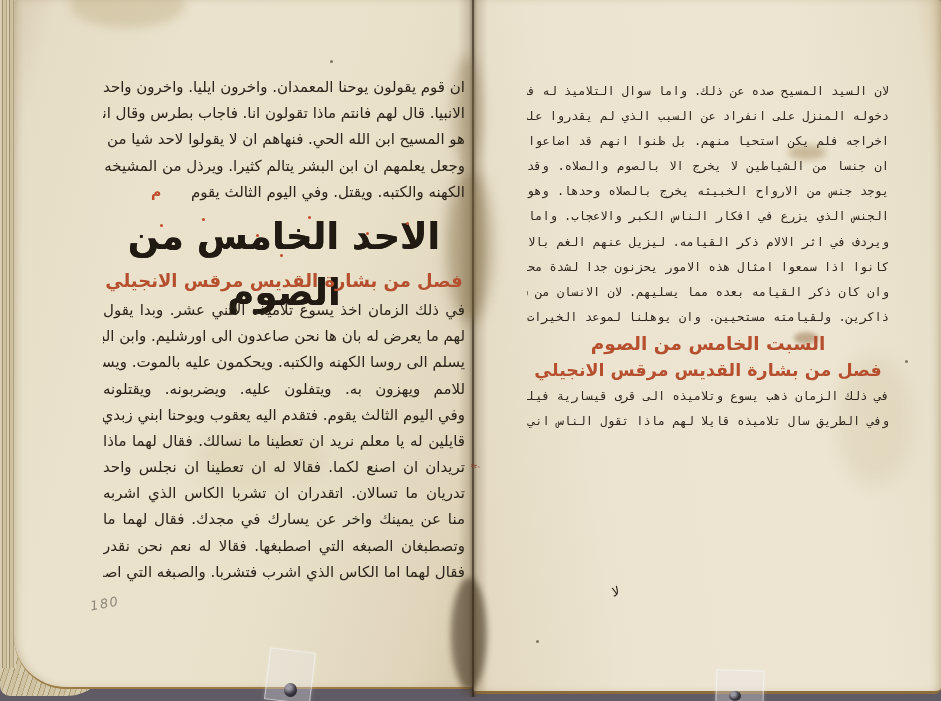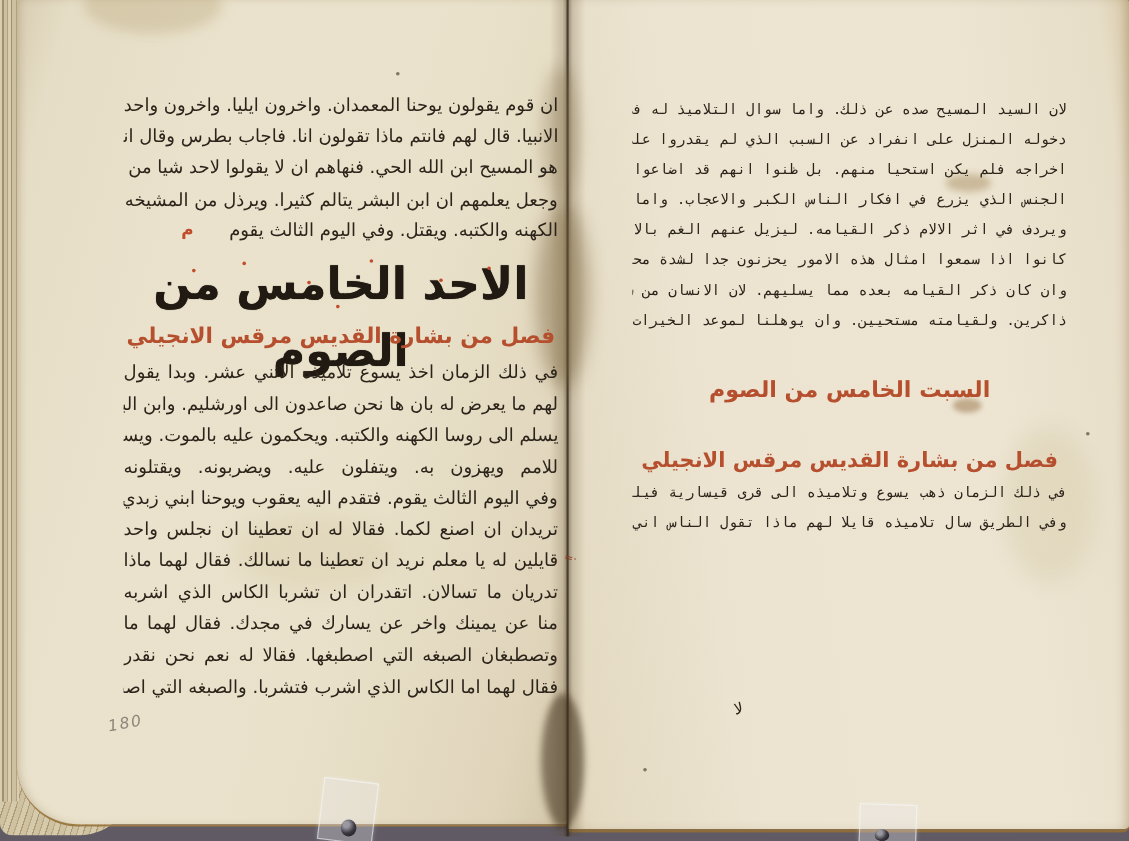--- a/index.html
+++ b/index.html
@@ -63,21 +63,21 @@
   .partial{text-align-last:right;}
   .big-title{
     height:58px;line-height:56px;margin-top:4px;text-align:center;
     font-size:37px;font-weight:700;color:#211a12;letter-spacing:-1px;
     text-shadow:0 0 .6px #211a12;
   }
   .rubric{
     text-align:center;font-weight:700;color:#b54f2e;
     height:30px;line-height:28px;font-size:18px;
   }
-  .text-right .rubric{height:26px;line-height:25px;font-size:18.5px;margin-top:32px;}
+  .text-right .rubric{height:26px;line-height:25px;font-size:18.5px;}
   .text-right .rubric2{height:28px;line-height:27px;font-size:17.5px;}
   .title-accents{position:absolute;left:160px;top:224px;width:3px;height:3px;border-radius:50%;
     background:#c24b2a;z-index:5;
     box-shadow:42px -6px 0 #c24b2a,96px 10px 0 #c24b2a,148px -8px 0 #c24b2a,206px 8px 0 #c24b2a,246px -2px 0 #c24b2a,120px 30px 0 #c24b2a;}
   .section-mark{position:absolute;left:151px;top:184px;z-index:5;color:#c04a2a;font-size:14px;font-weight:700;}
   .margin-mark{position:absolute;left:470px;top:461px;z-index:5;color:#8b3a24;font-size:9px;transform:rotate(14deg);}
   .catchword{position:absolute;left:612px;top:584px;z-index:5;color:#2c241a;font-size:13px;transform:rotate(-12deg);}
   .pencil-number{position:absolute;left:90px;top:596px;z-index:5;color:#8d877a;font-size:13px;
     font-style:italic;letter-spacing:1.5px;transform:rotate(-10deg);}
   
@@ -120,32 +120,34 @@
     <div class="line">هو المسيح ابن الله الحي. فنهاهم ان لا يقولوا لاحد شيا من اجله</div>
     <div class="line">وجعل يعلمهم ان ابن البشر يتالم كثيرا. ويرذل من المشيخه. وروسا</div>
     <div class="line partial">الكهنه والكتبه. ويقتل. وفي اليوم الثالث يقوم</div>
     <div class="big-title">الاحد الخامس من الصوم</div>
     <div class="rubric">فصل من بشارة القديس مرقس الانجيلي</div>
     <div class="line">في ذلك الزمان اخذ يسوع تلاميذه الاثني عشر. وبدا يقول</div>
     <div class="line">لهم ما يعرض له بان ها نحن صاعدون الى اورشليم. وابن البشر</div>
     <div class="line">يسلم الى روسا الكهنه والكتبه. ويحكمون عليه بالموت. ويسلم</div>
     <div class="line">للامم ويهزون به. ويتفلون عليه. ويضربونه. ويقتلونه</div>
     <div class="line">وفي اليوم الثالث يقوم. فتقدم اليه يعقوب ويوحنا ابني زبدي</div>
+    <div class="line">قايلين له يا معلم نريد ان تعطينا ما نسالك. فقال لهما ماذا</div>
     <div class="line">تريدان ان اصنع لكما. فقالا له ان تعطينا ان نجلس واحد</div>
-    <div class="line">قايلين له يا معلم نريد ان تعطينا ما نسالك. فقال لهما ماذا</div>
     <div class="line">تدريان ما تسالان. اتقدران ان تشربا الكاس الذي اشربه</div>
     <div class="line">منا عن يمينك واخر عن يسارك في مجدك. فقال لهما ما</div>
     <div class="line">وتصطبغان الصبغه التي اصطبغها. فقالا له نعم نحن نقدر</div>
     <div class="line">فقال لهما اما الكاس الذي اشرب فتشربا. والصبغه التي اصطبغ</div>
   </div>
 
   <div class="textblock text-right">
     <div class="line">لان السيد المسيح صده عن ذلك. واما سوال التلاميذ له في</div>
     <div class="line">دخوله المنزل على انفراد عن السبب الذي لم يقدروا على</div>
     <div class="line">اخراجه فلم يكن استحيا منهم. بل ظنوا انهم قد اضاعوا الموهبه</div>
+    <div class="line">ان جنسا من الشياطين لا يخرج الا بالصوم والصلاه. وقد</div>
+    <div class="line">يوجد جنس من الارواح الخبيثه يخرج بالصلاه وحدها. وهو</div>
     <div class="line">الجنس الذي يزرع في افكار الناس الكبر والاعجاب. واما غرضه في</div>
     <div class="line">ويردف في اثر الالام ذكر القيامه. ليزيل عنهم الغم بالالم الا انهم</div>
     <div class="line">كانوا اذا سمعوا امثال هذه الامور يحزنون جدا لشدة محبتهم للسيد</div>
     <div class="line">وان كان ذكر القيامه بعده مما يسليهم. لان الانسان من شانه</div>
     <div class="line">ذاكرين. ولقيامته مستحيين. وان يوهلنا لموعد الخيرات</div>
     <div class="rubric">السبت الخامس من الصوم</div>
     <div class="rubric rubric2">فصل من بشارة القديس مرقس الانجيلي</div>
     <div class="line">في ذلك الزمان ذهب يسوع وتلاميذه الى قرى قيسارية فيلبس</div>
     <div class="line">وفي الطريق سال تلاميذه قايلا لهم ماذا تقول الناس اني انا قالوا</div>
   </div>

